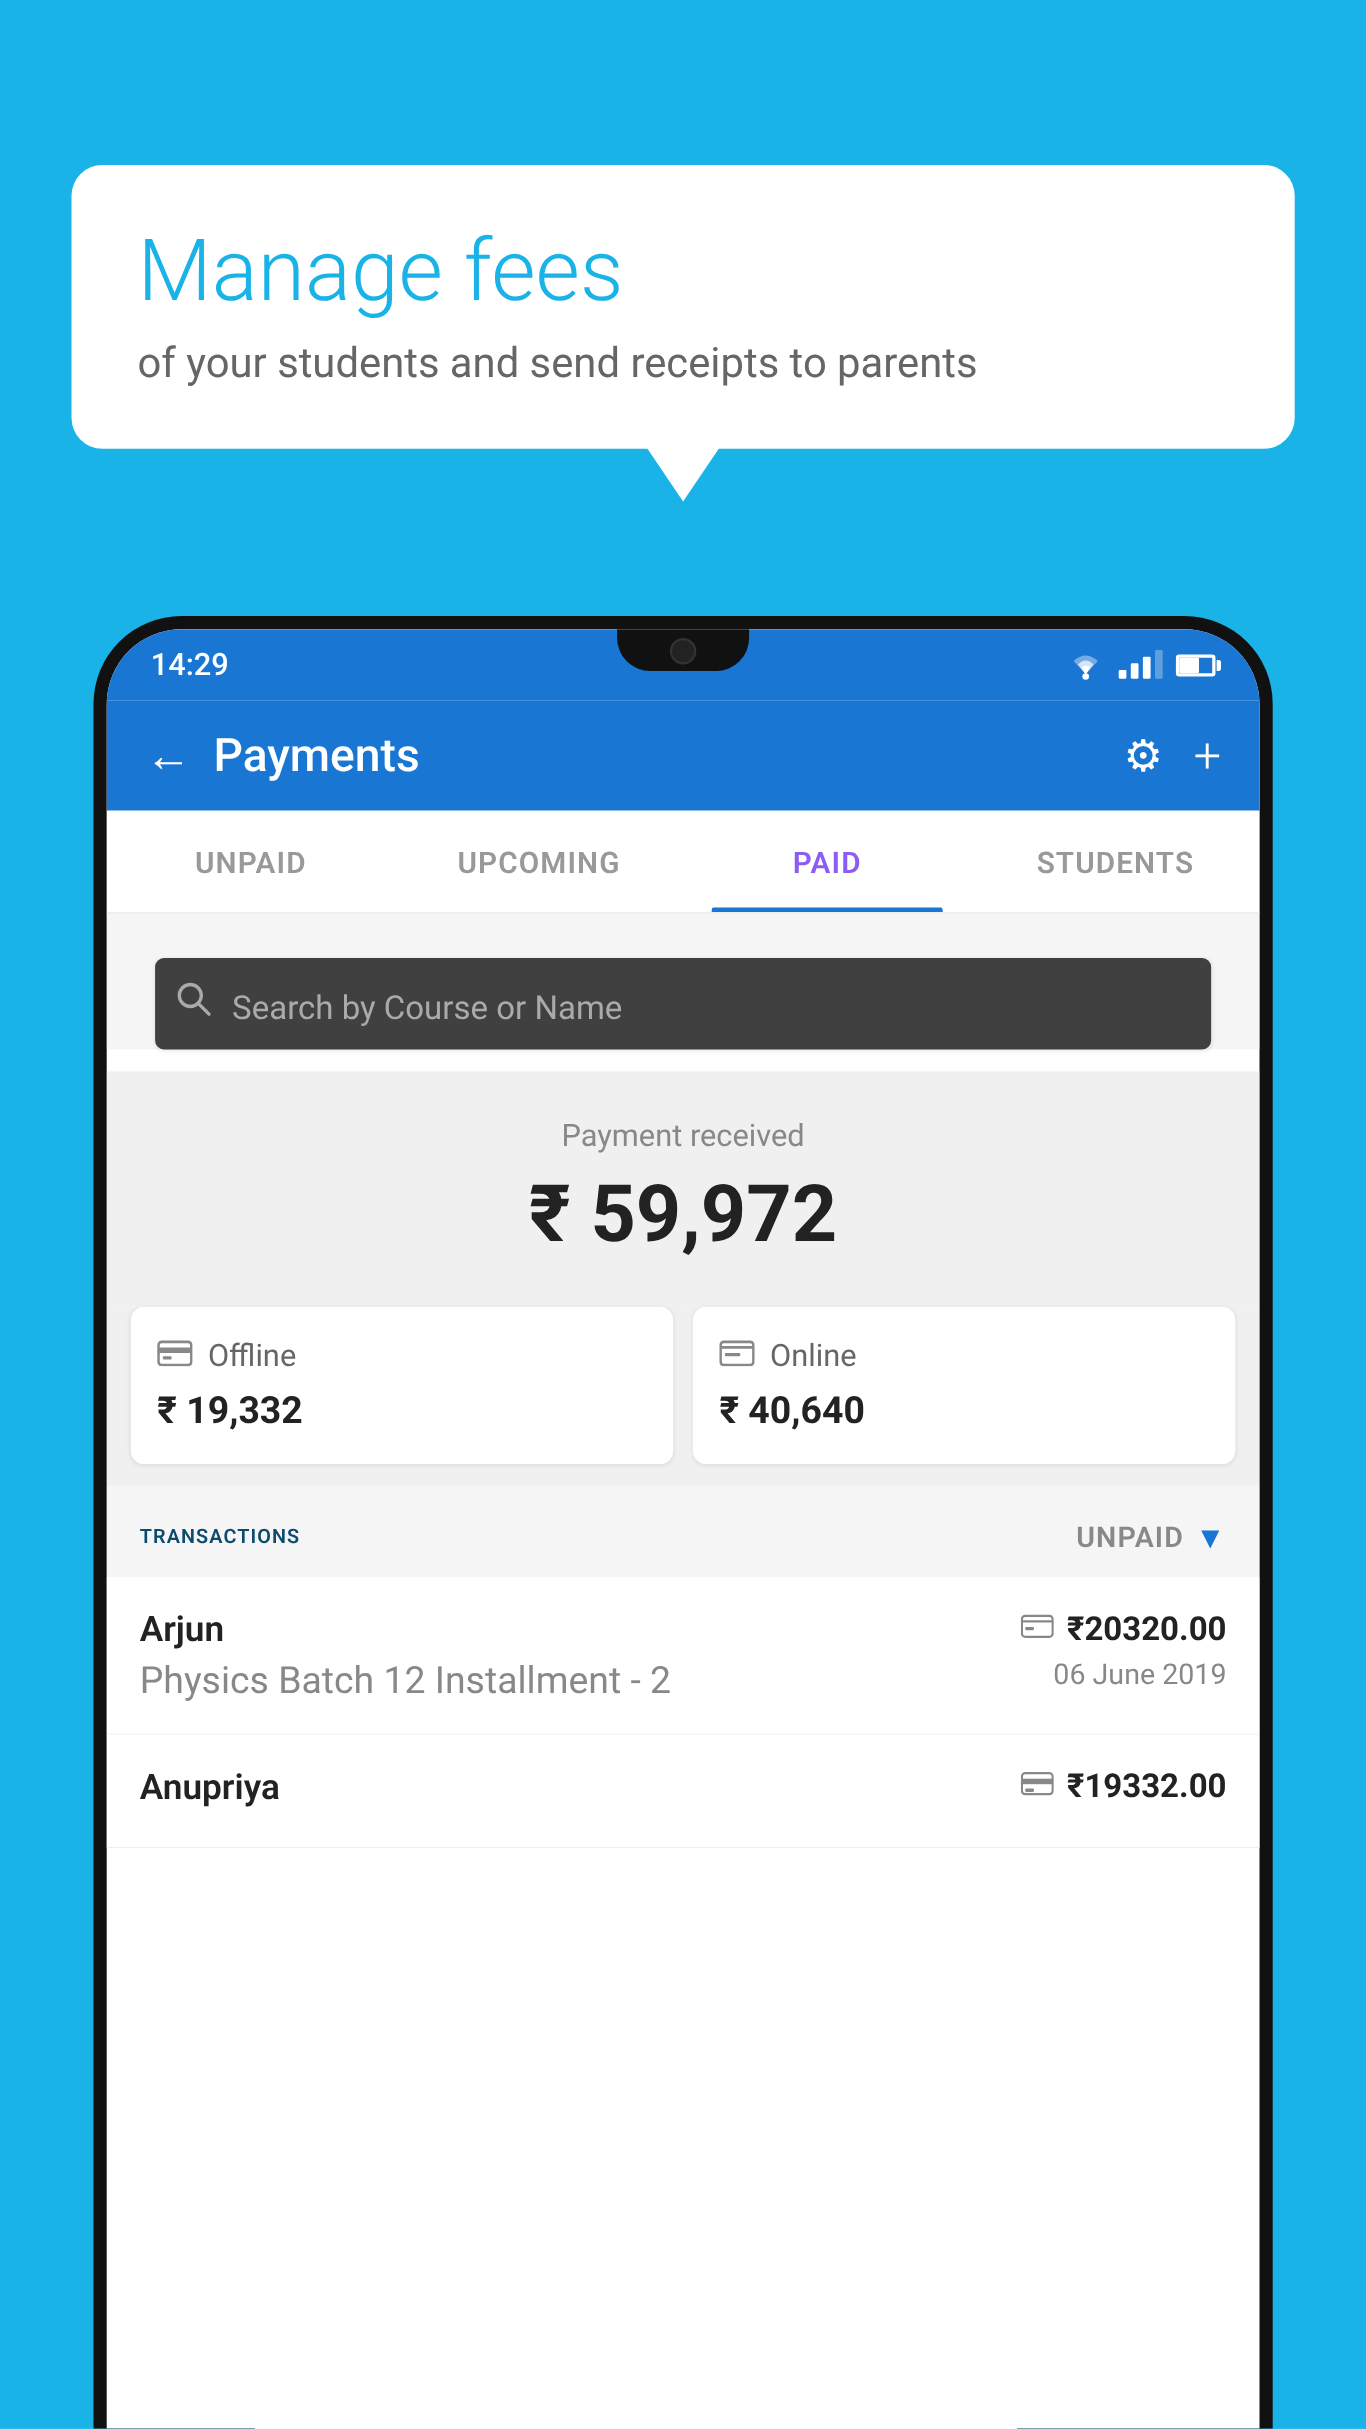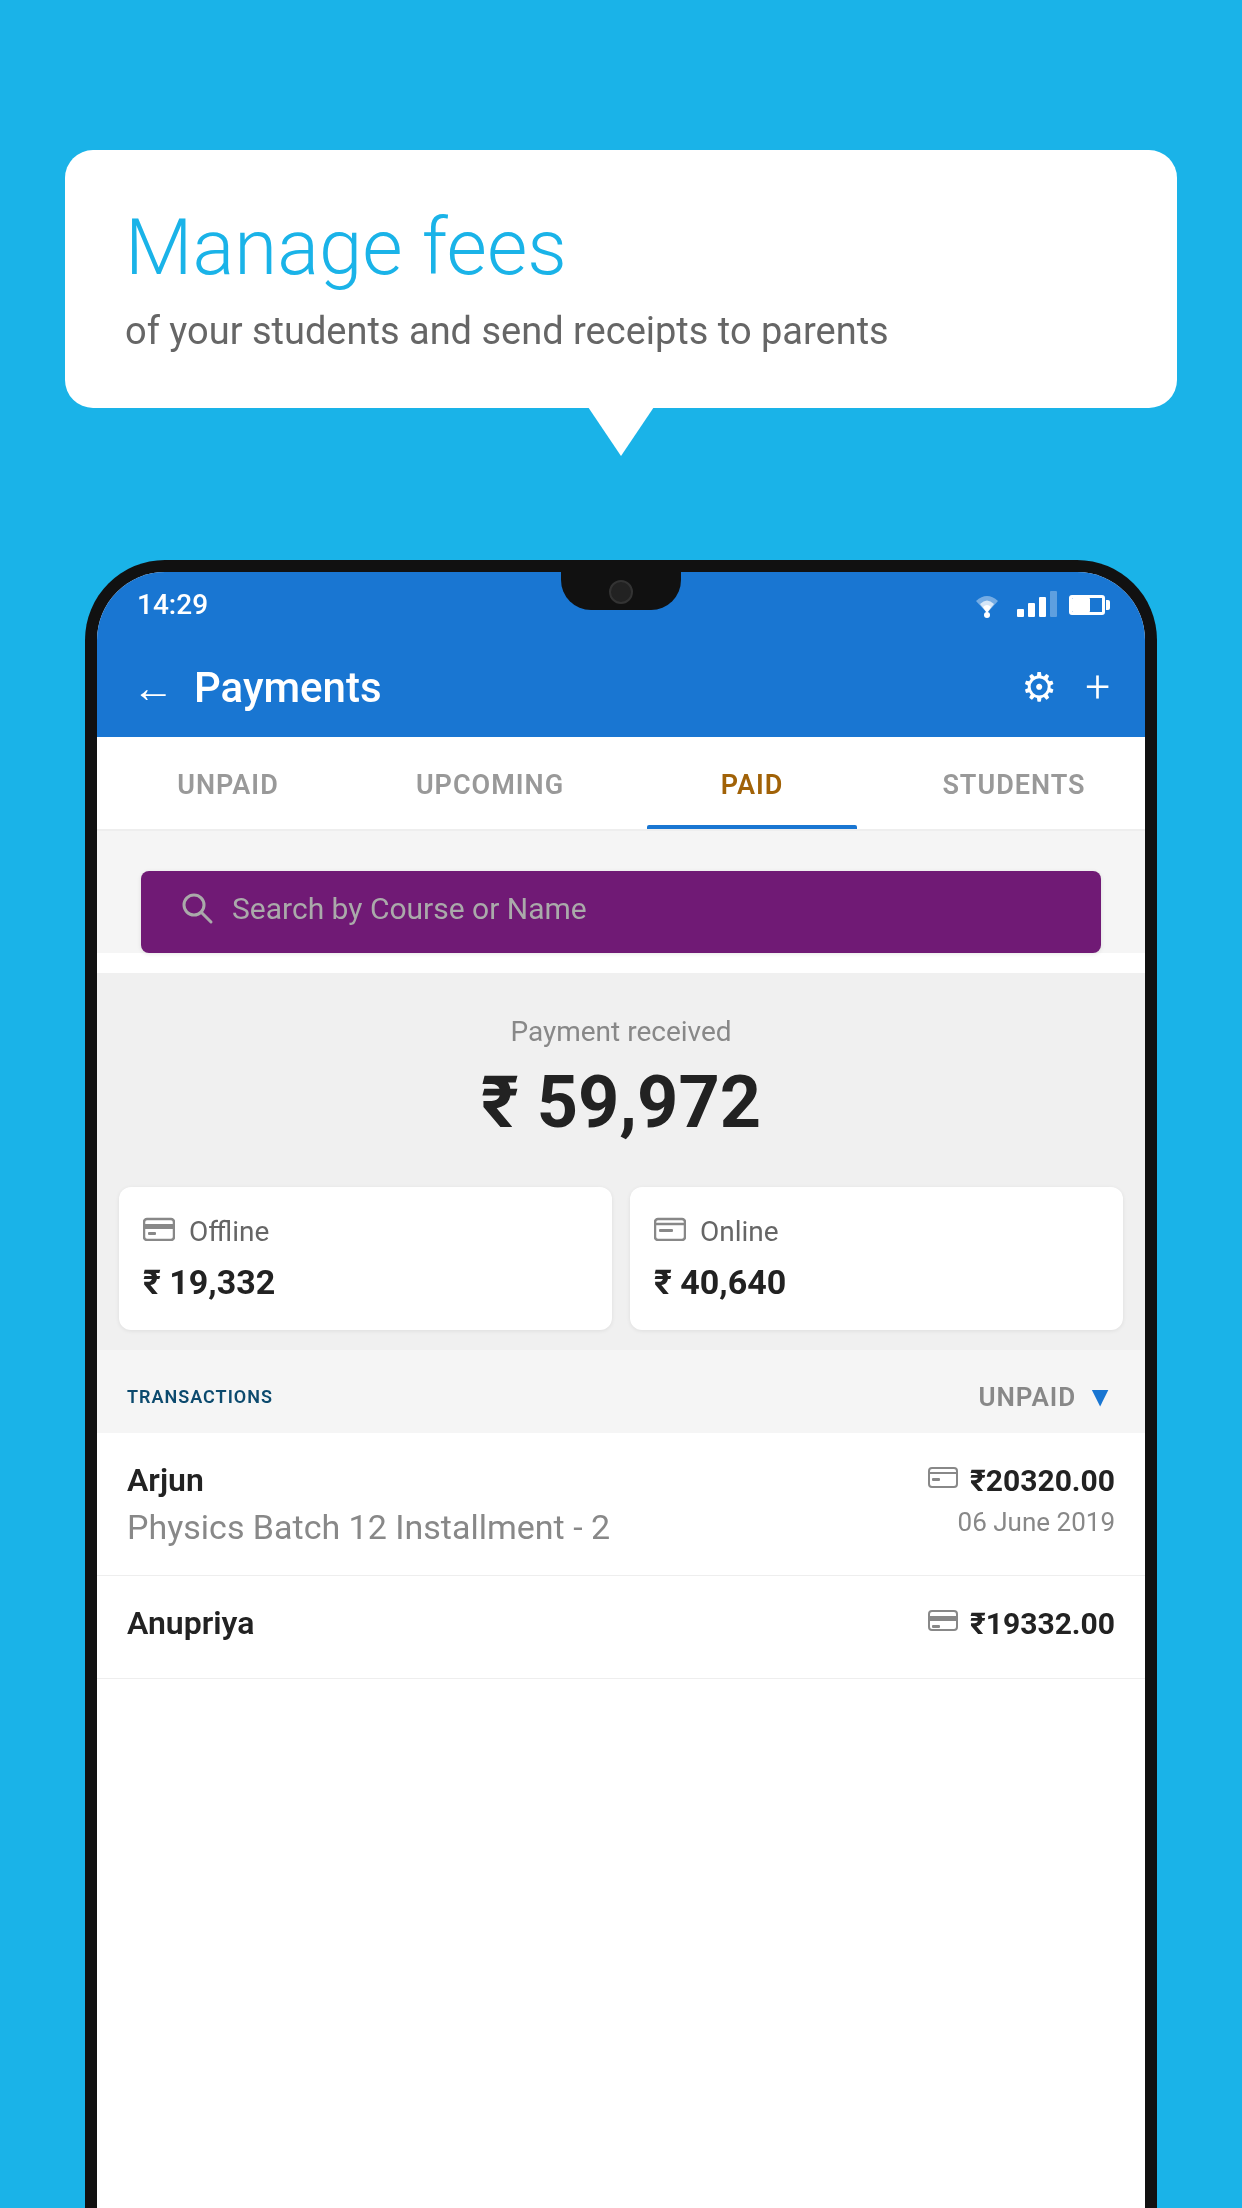--- a/index.html
+++ b/index.html
@@ -176,42 +176,42 @@
       padding: 32px 0 28px;
       font-size: 27px;
       font-weight: 600;
       color: #999;
       letter-spacing: 1px;
       cursor: pointer;
       position: relative;
     }
 
     .tab.active {
-      color: #a16207;
+      color: #8b5cf6;
     }
 
     .tab.active::after {
       content: '';
       position: absolute;
       bottom: 0;
       left: 10%;
       right: 10%;
       height: 4px;
       background: #1976d2;
       border-radius: 2px 2px 0 0;
     }
 
     
     .search-bar {
-      background: #701a75;
+      background: #404040;
       margin: 20px 22px 0;
       border-radius: 8px;
       display: flex;
-      align-items: flex-start;
-      padding: 20px 39px;
+      align-items: flex-end;
+      padding: 20px 18px;
       box-shadow: 0 1px 4px rgba(0,0,0,0.1);
     }
 
     .search-icon-wrap {
       color: #aaa;
       font-size: 34px;
       margin-right: 18px;
     }
 
     .search-placeholder {

